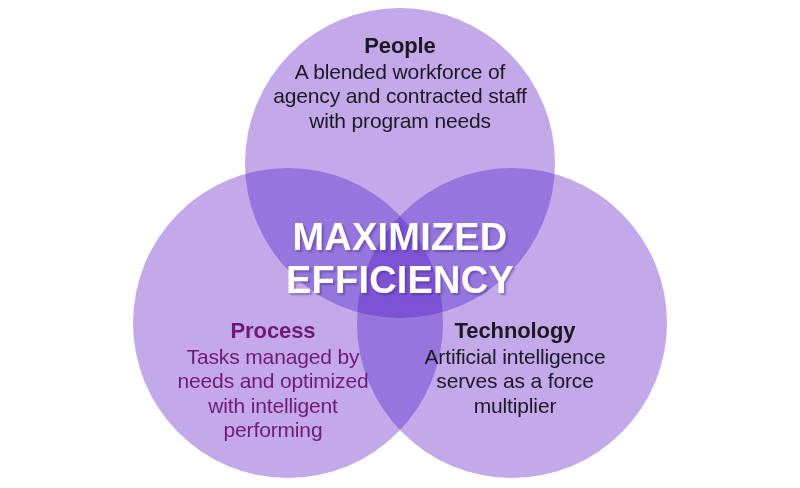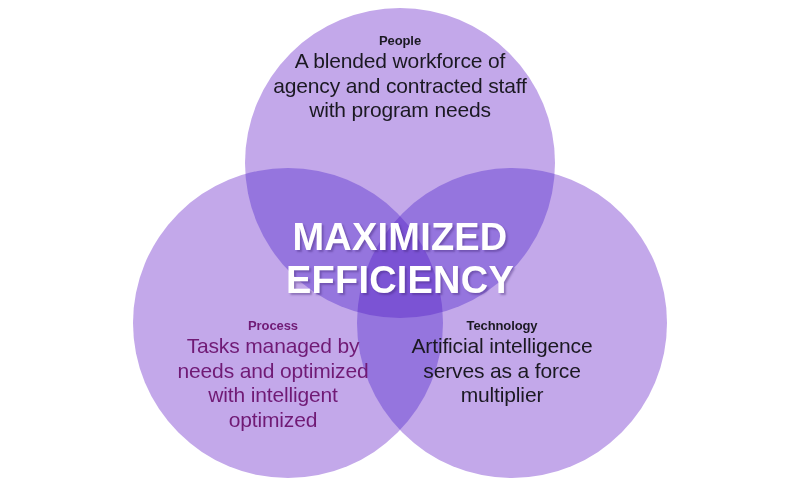--- a/index.html
+++ b/index.html
@@ -30,21 +30,21 @@
   }
   .label-block {
     position: absolute;
     text-align: center;
     color: #1b1922;
     line-height: 1.17;
     pointer-events: none;
   }
   .label-title {
     font-weight: bold;
-    font-size: 13px;
+    font-size: 22px;
     letter-spacing: -0.1px;
     display: block;
     margin-bottom: 1px;
   }
   .label-desc {
     font-size: 21px;
     display: block;
     letter-spacing: -0.15px;
   }
   .label-desc span.ln {
@@ -56,21 +56,21 @@
     left: 262px;
     top: 33px;
     width: 276px;
   }
   #label-process {
     left: 148px;
     top: 318px;
     width: 250px;
   }
   #label-technology {
-    left: 386px;
+    left: 399px;
     top: 318px;
     width: 232px;
   }
 
   
   #center-label {
     position: absolute;
     left: 250px;
     top: 216px;
     width: 300px;
@@ -139,21 +139,21 @@
       <span class="ln">with program needs</span>
     </span>
   </div>
 
   <div class="label-block" id="label-process" style="color: #701a75;">
     <span class="label-title">Process</span>
     <span class="label-desc">
       <span class="ln">Tasks managed by</span>
       <span class="ln">needs and optimized</span>
       <span class="ln">with intelligent</span>
-      <span class="ln">optimized</span>
+      <span class="ln">performing</span>
     </span>
   </div>
 
   <div class="label-block" id="label-technology" style="color: rgb(27, 25, 34);">
     <span class="label-title">Technology</span>
     <span class="label-desc">
       <span class="ln">Artificial intelligence</span>
       <span class="ln">serves as a force</span>
       <span class="ln">multiplier</span>
     </span>

